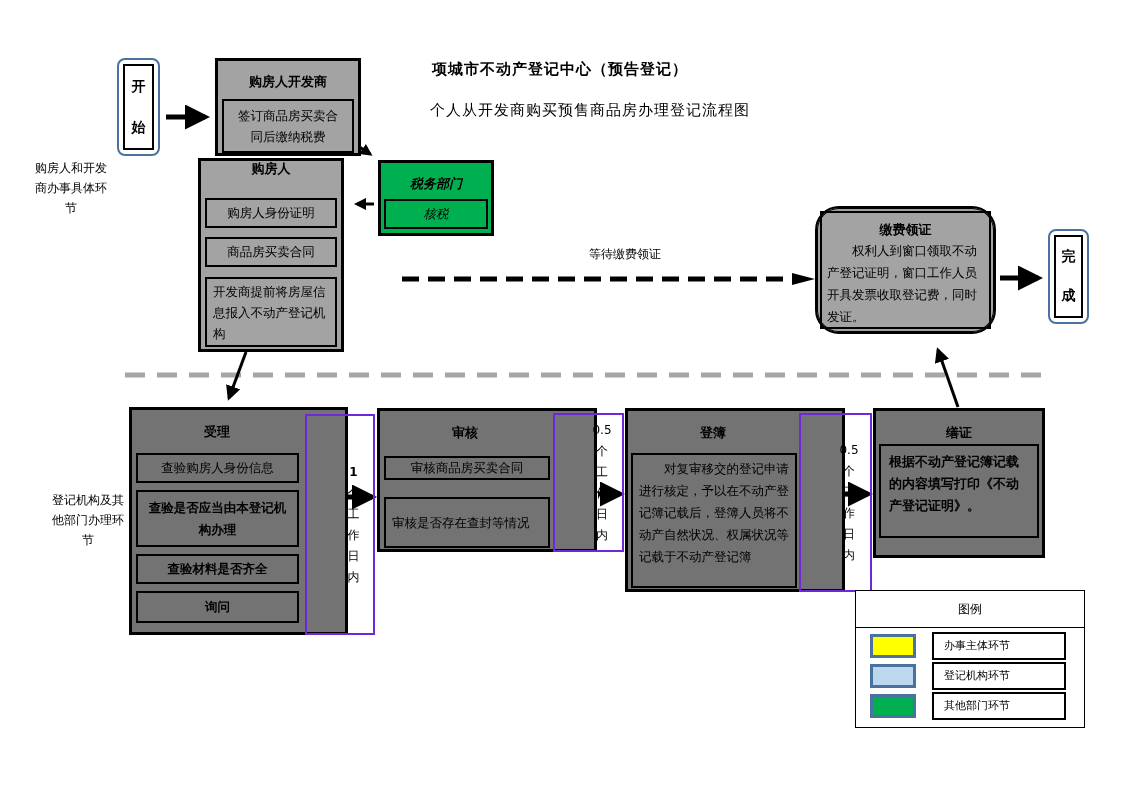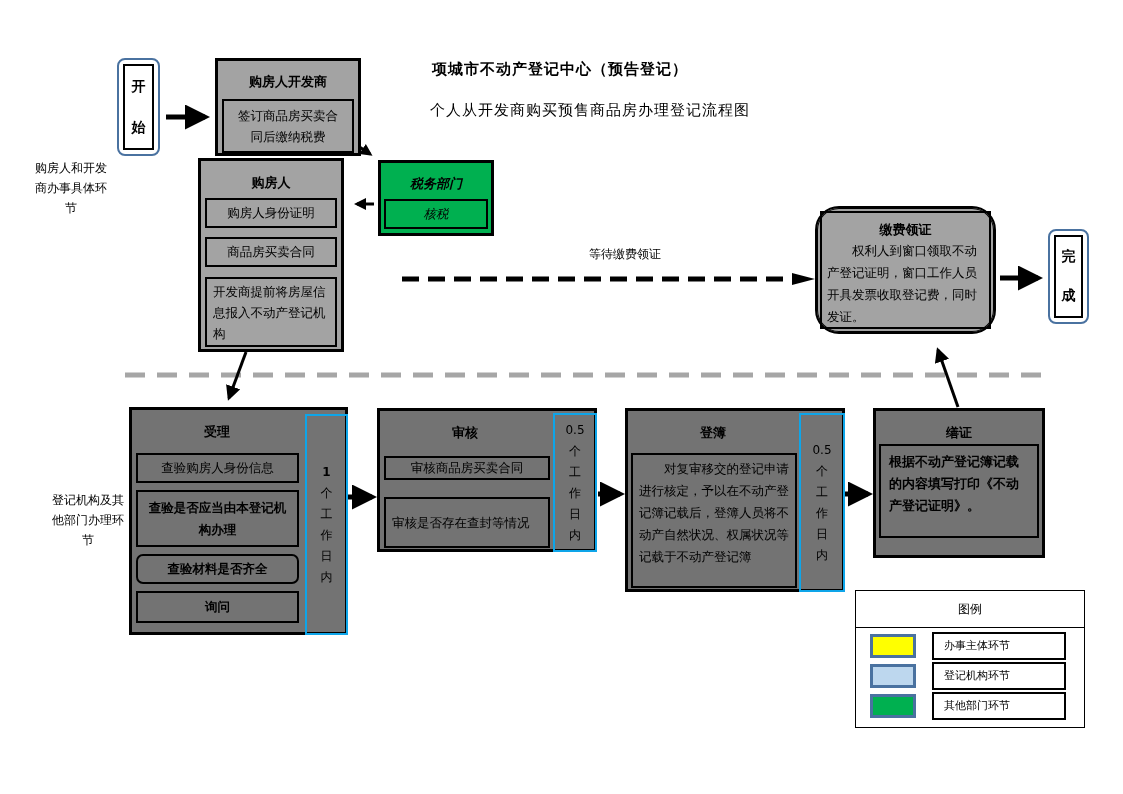--- a/index.html
+++ b/index.html
@@ -17,21 +17,21 @@
 
   .yellow { background: #a3a3a3; }
   .blue { background: #737373; }
   .green { background: #00b050; }
   .box-outer { border: 2px solid #000; box-shadow: 0 0 0 1px #000 inset; }
   .box-title { text-align: center; font-weight: bold; font-size: 13px; }
   .inner { border: 2px solid #000; box-sizing: border-box; font-size: 12.5px; text-align: center; display:flex; align-items:center; justify-content:center; }
   .inner.left { text-align: left; justify-content: flex-start; padding: 0 6px; line-height: 21px; }
   .bold { font-weight: bold; }
 
-  .days { border: 2px solid #0ea5e9; display: flex; flex-direction: column; align-items: center; justify-content: center; font-size: 12px; line-height: 21px; }
+  .days { border: 2px solid #6d28d9; display: flex; flex-direction: column; align-items: center; justify-content: center; font-size: 12px; line-height: 21px; padding-left: 27px; }
 
   svg.overlay { position: absolute; left: 0; top: 0; }
 
   .legend { left: 855px; top: 590px; width: 230px; height: 138px; border: 1.5px solid #000; background: #fff; }
   .legend-title { height: 36px; border-bottom: 1.5px solid #000; text-align: center; line-height: 36px; font-size: 12px; }
   .legend-row { position: absolute; left: 0; width: 100%; height: 28px; }
   .legend-swatch { position: absolute; left: 14px; top: 2px; width: 46px; height: 24px; border: 3px solid #4a72a0; box-sizing: border-box; }
   .legend-label { position: absolute; left: 76px; top: 0; width: 134px; height: 28px; border: 2px solid #000; box-sizing: border-box; font-size: 11px; line-height: 24px; padding-left: 10px; }
 </style>
 </head>
@@ -95,39 +95,39 @@
   <div class="box-title" style="margin-top:13px;">购房人开发商</div>
   <div class="inner" style="margin:8px 5px 0 5px; height:54px; line-height:21px; padding:0 8px;">签订商品房买卖合同后缴纳税费</div>
 </div>
 
 <div class="abs box-outer green" style="left:378px; top:160px; width:116px; height:76px;font-style:italic;">
   <div class="box-title" style="margin-top:13px;">税务部门</div>
   <div class="inner" style="margin:6px 4px 0 4px; height:30px;">核税</div>
 </div>
 
 <div class="abs box-outer yellow" style="left:198px; top:158px; width:146px; height:194px;">
-  <div class="box-title" style="margin-top:14px;">购房人</div>
+  <div class="box-title" style="">购房人</div>
   <div class="inner" style="position:absolute; left:5px; right:5px; top:38px; height:30px;">购房人身份证明</div>
   <div class="inner" style="position:absolute; left:5px; right:5px; top:77px; height:30px;">商品房买卖合同</div>
   <div class="inner left" style="position:absolute; left:5px; right:5px; top:117px; height:70px;">开发商提前将房屋信息报入不动产登记机构</div>
 </div>
 
 <div class="abs" style="left:560px; top:246px; width:130px; text-align:center; font-size:12px;">等待缴费领证</div>
 
 <div class="abs box-outer yellow" style="left:815px; top:206px; width:181px; height:128px;border-radius:24px;">
   <div style="position:absolute; left:3px; right:3px; top:3px; bottom:3px; border:2px solid #000;"></div>
   <div class="box-title" style="position:absolute; left:0; right:0; top:13px;">缴费领证</div>
   <div style="position:absolute; left:10px; right:10px; top:32px; font-size:12.5px; line-height:22px; text-indent:2em;">权利人到窗口领取不动产登记证明，窗口工作人员开具发票收取登记费，同时发证。</div>
 </div>
 
 <div class="abs box-outer blue" style="left:129px; top:407px; width:219px; height:228px;">
   <div class="box-title" style="position:absolute; left:0; width:172px; top:14px;">受理</div>
   <div class="inner" style="position:absolute; left:5px; width:163px; top:44px; height:30px;">查验购房人身份信息</div>
   <div class="inner bold" style="position:absolute; left:5px; width:163px; top:81px; height:57px; line-height:22px; padding:0 10px;">查验是否应当由本登记机构办理</div>
-  <div class="inner bold" style="position:absolute; left:5px; width:163px; top:145px; height:30px;border-radius:7px;">查验材料是否齐全</div>
+  <div class="inner bold" style="position:absolute; left:5px; width:163px; top:145px; height:30px;">查验材料是否齐全</div>
   <div class="inner bold" style="position:absolute; left:5px; width:163px; top:182px; height:32px;">询问</div>
   <div class="days" style="position:absolute; left:174px; top:5px; width:39px; height:217px;">
     <span class="bold">1</span>
     <span>个</span>
     <span>工</span>
     <span>作</span>
     <span>日</span>
     <span>内</span>
   </div>
 </div>

